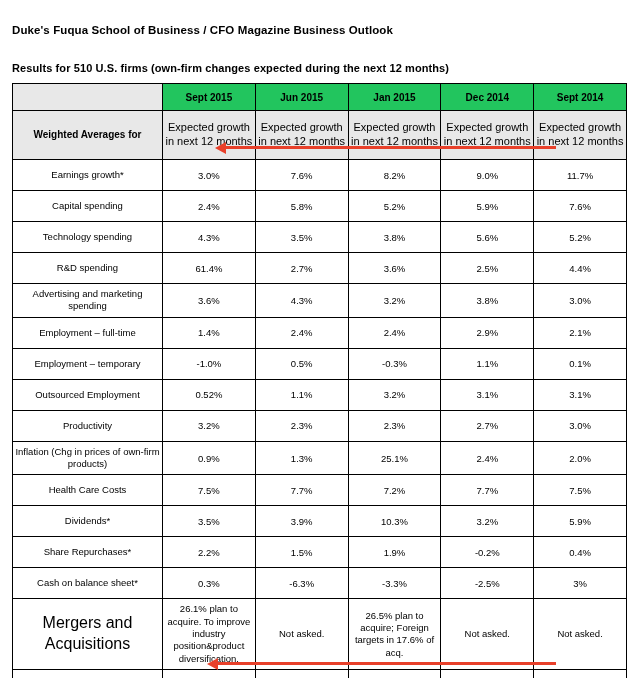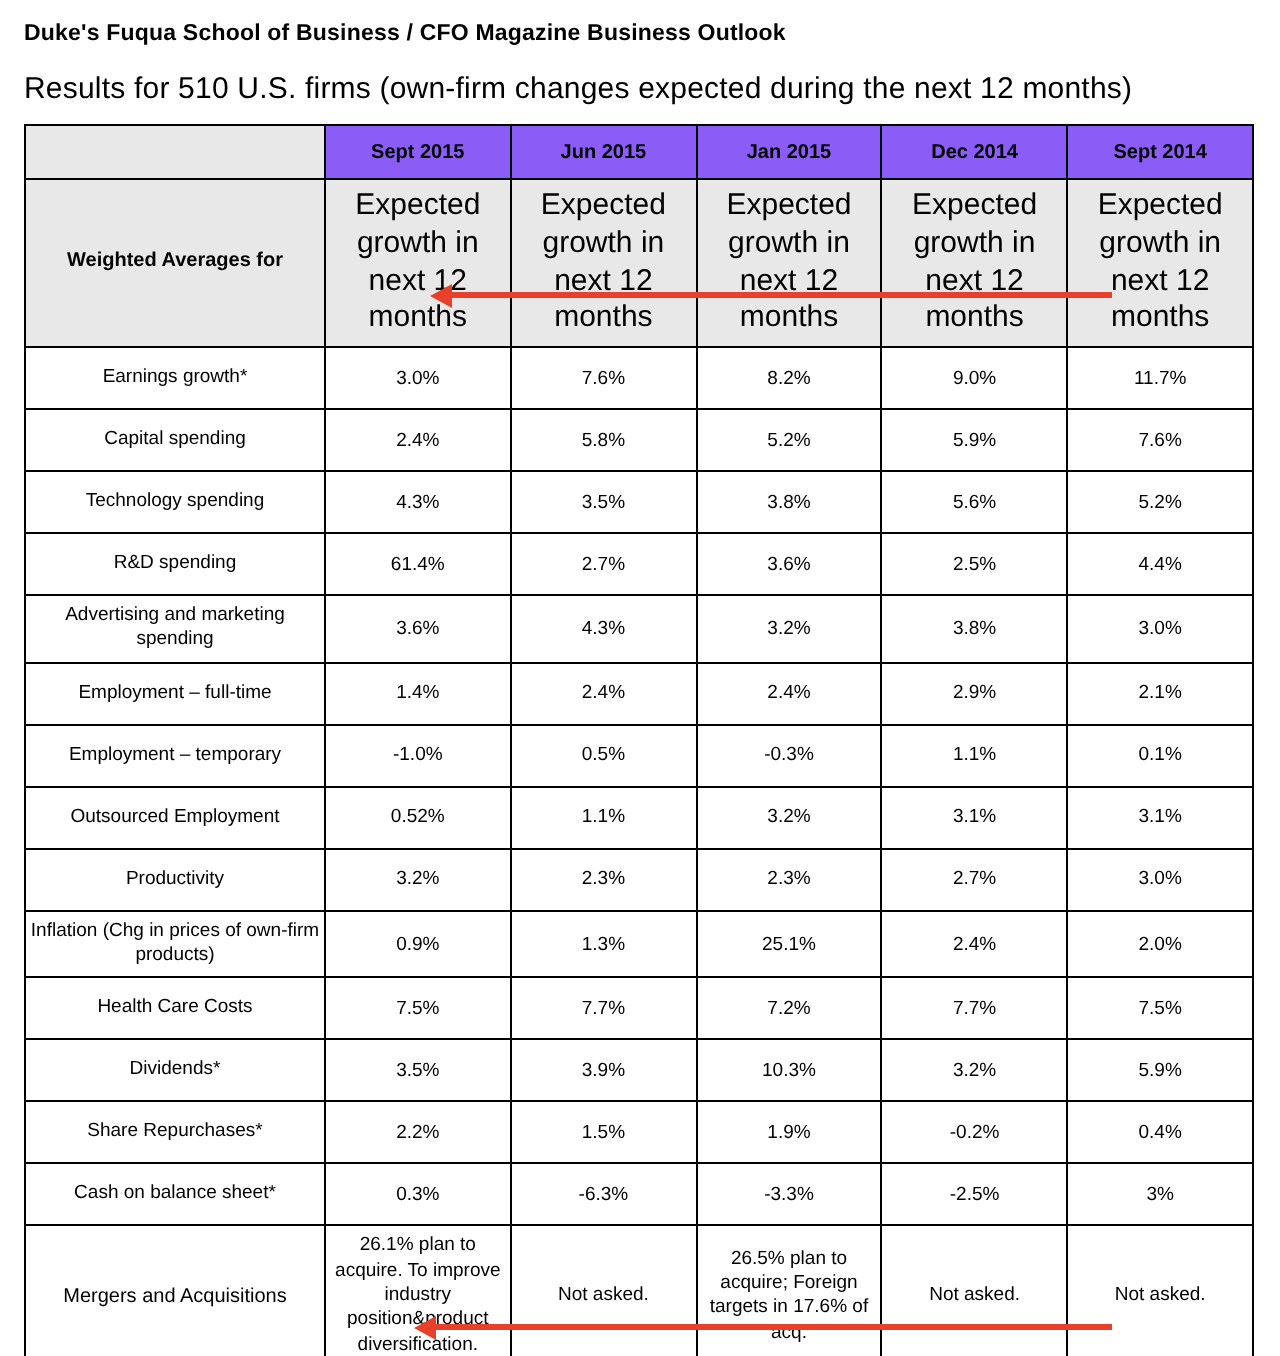--- a/index.html
+++ b/index.html
@@ -16,27 +16,27 @@
     overflow: hidden;
   }
   .page {
     padding: 8px 12px 0 12px;
     box-sizing: border-box;
     width: 640px;
   }
   .doc-title {
     font-size: 11.5px;
     font-weight: bold;
-    margin: 3px 0 0 0;
+    margin: 16px 0 0 0;
     letter-spacing: 0.1px;
   }
   .doc-subtitle {
-    font-size: 15px;
-    font-weight: normal;
-    margin: 13px 0 9px 0;
+    font-size: 11px;
+    font-weight: bold;
+    margin: 26px 0 9px 0;
     letter-spacing: 0.1px;
   }
   table.outlook {
     border-collapse: collapse;
     width: 614px;
     table-layout: fixed;
     border: 1px solid #000;
   }
   table.outlook td, table.outlook th {
     border: 1px solid #000;
@@ -46,29 +46,29 @@
     padding: 4px 2px;
     font-weight: normal;
   }
   
   col.c0 { width: 150px; }
   col.cq { width: 92.8px; }
 
   tr.head-period td {
     font-weight: bold;
     font-size: 10px;
-    background: #8b5cf6;
+    background: #22c55e;
     height: 18px;
   }
   tr.head-period td.blank {
     background: #e8e8e8;
   }
   tr.head-desc td {
     background: #e8e8e8;
-    font-size: 15px;
+    font-size: 11px;
     line-height: 1.25;
     height: 40px;
   }
   tr.head-desc td.label {
     font-weight: bold;
     font-size: 10px;
   }
   td.rowlabel {
     font-weight: bold;
     font-size: 10px;
@@ -79,21 +79,21 @@
   td.val {
     font-size: 10px;
     height: 22px;
   }
   tr.tall td {
     height: 60px;
     line-height: 1.3;
     font-size: 9.5px;
   }
   tr.tall td.rowlabel {
-    font-size: 10px;
+    font-size: 16px;
   }
   .arrow {
     position: absolute;
     height: 0;
     pointer-events: none;
   }
   .arrow .shaft {
     position: absolute;
     height: 3px;
     background: #e8402a;

